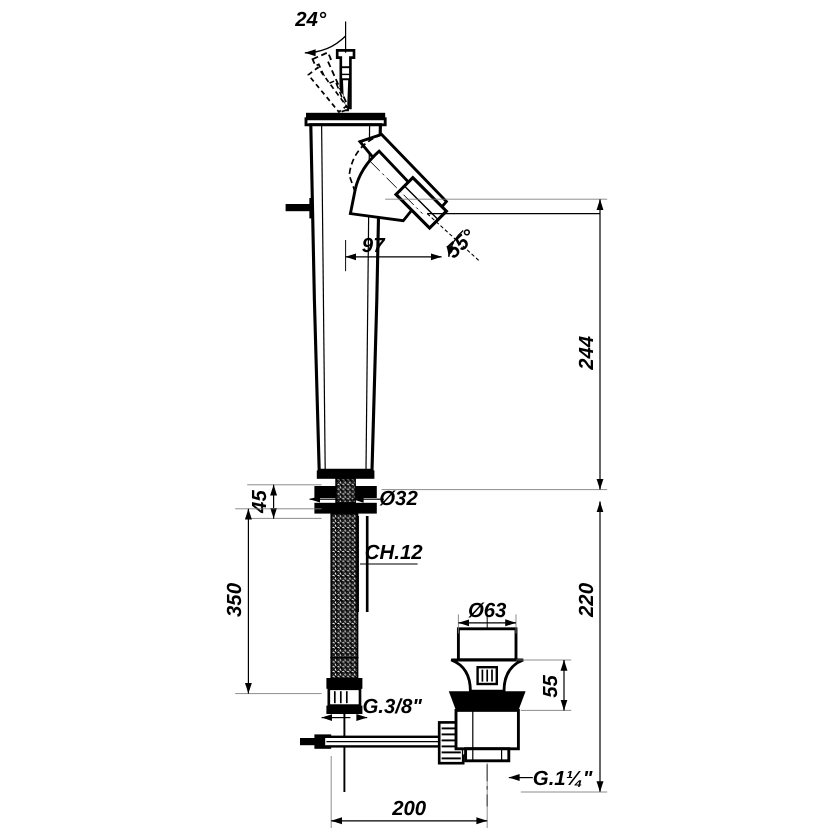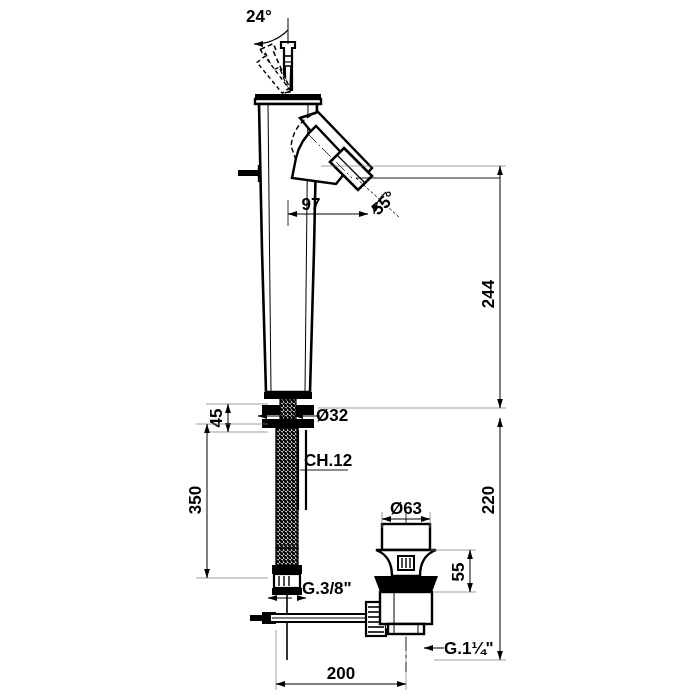--- a/index.html
+++ b/index.html
@@ -7,20 +7,21 @@
     padding: 0;
     background: #ffffff;
   }
   #sheet {
     position: relative;
     width: 700px;
     height: 700px;
     background: #ffffff;
     overflow: hidden;
     font-family: "Liberation Sans", sans-serif;
+    font-style: italic;
   }
   #sheet svg {
     display: block;
     width: 700px;
     height: 700px;
   }
   .dimtext {
     font-family: "Liberation Sans", sans-serif;
     font-weight: bold;
     fill: #000000;

